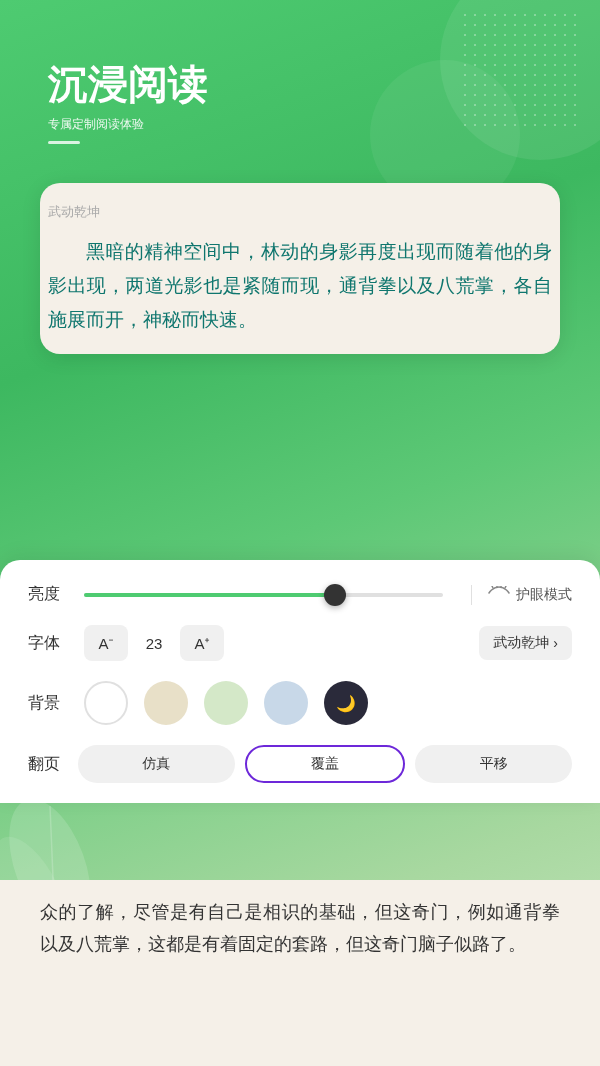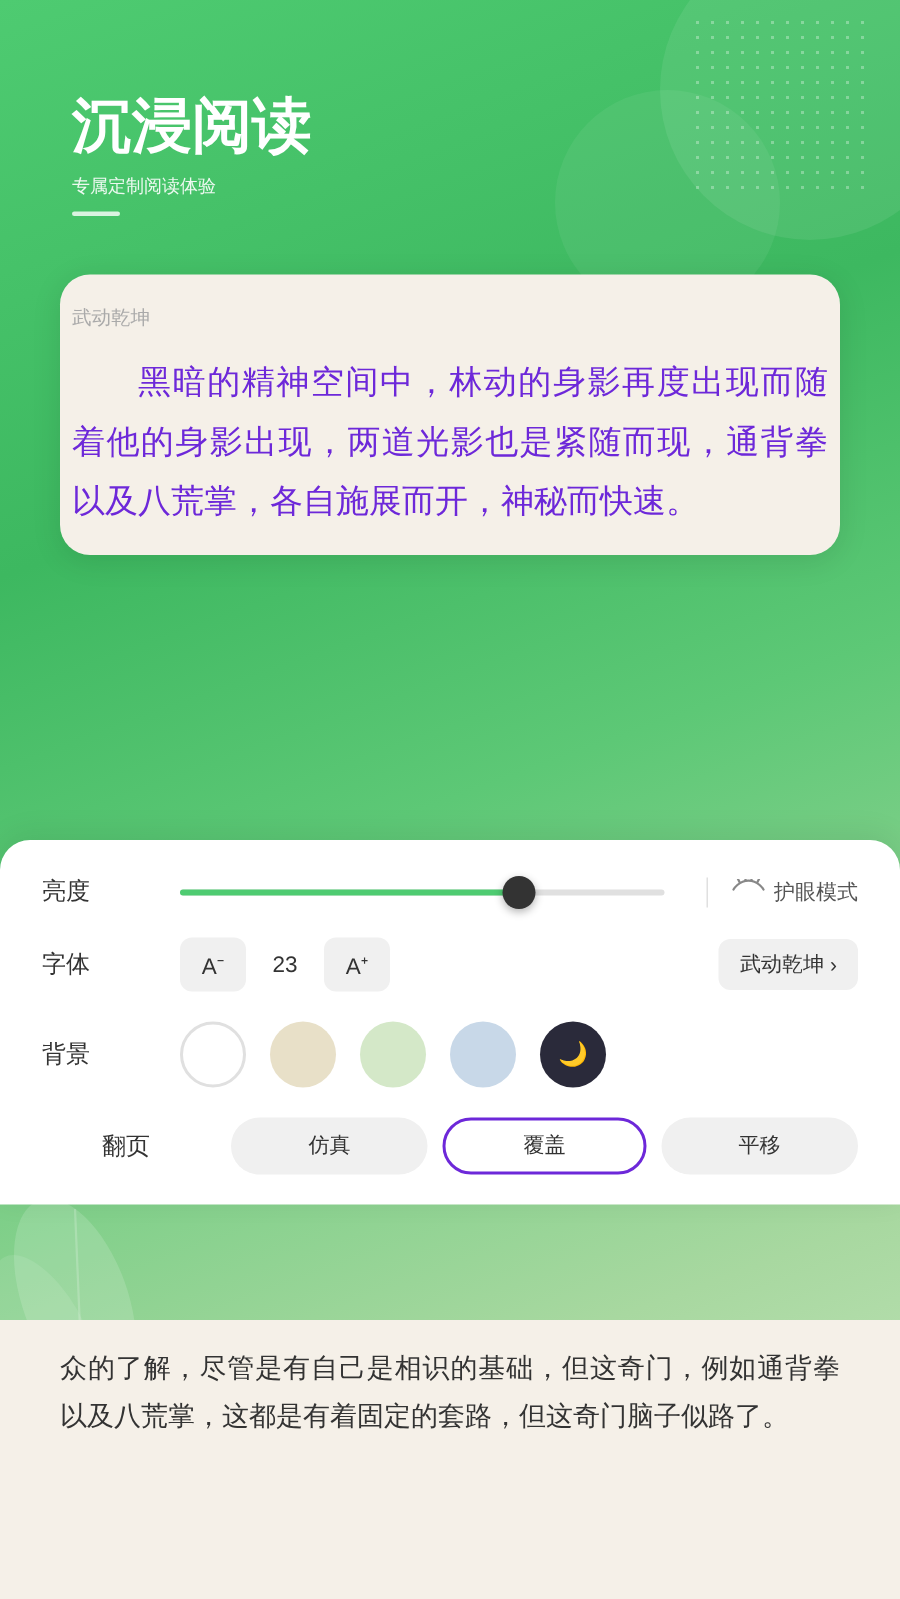--- a/index.html
+++ b/index.html
@@ -78,23 +78,23 @@
       padding: 20px 8px 16px;
       z-index: 3;
       box-shadow: 0 4px 20px rgba(0,0,0,0.1);
     }
     .book-title-label {
       font-size: 13px;
       color: #aaa;
       margin-bottom: 14px;
     }
     .book-content {
-      font-size: 22px;
+      font-size: 19px;
       line-height: 1.8;
-      color: #6d28d9;
+      color: #0f766e;
       text-align: justify;
     }
     .book-content p {
       margin-bottom: 12px;
       text-indent: 2em;
     }
     .book-content p:last-child {
       margin-bottom: 0;
     }
 
@@ -109,21 +109,20 @@
       padding: 24px 28px 20px;
       z-index: 5;
       box-shadow: 0 -4px 20px rgba(0,0,0,0.08);
     }
 
     
     .settings-row {
       display: flex;
       align-items: center;
       margin-bottom: 20px;
-      gap: 36px;
     }
     .settings-label {
       font-size: 16px;
       color: #333;
       width: 40px;
       flex-shrink: 0;
     }
     .brightness-row {
       display: flex;
       align-items: center;
@@ -378,21 +377,21 @@
       <div class="bg-circle bg-white"></div>
       <div class="bg-circle bg-beige"></div>
       <div class="bg-circle bg-green"></div>
       <div class="bg-circle bg-blue"></div>
       <div class="bg-circle bg-dark">
         <span class="moon-icon">🌙</span>
       </div>
     </div>
   </div>
 
-  <div class="settings-row" style="margin-bottom:0;margin-left:40px;">
+  <div class="settings-row" style="margin-bottom:0;">
     <span class="settings-label">翻页</span>
     <div class="page-options">
       <button class="page-btn">
         <span>仿真</span>
       </button>
       <button class="page-btn active">
         <span>覆盖</span>
       </button>
       <button class="page-btn">
         <span>平移</span>

